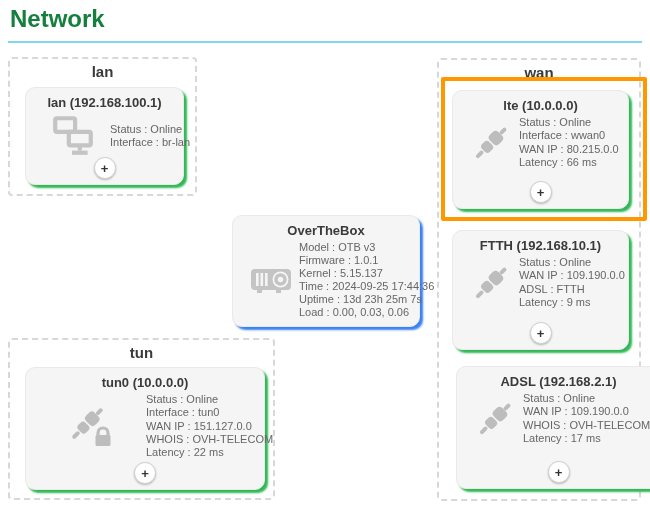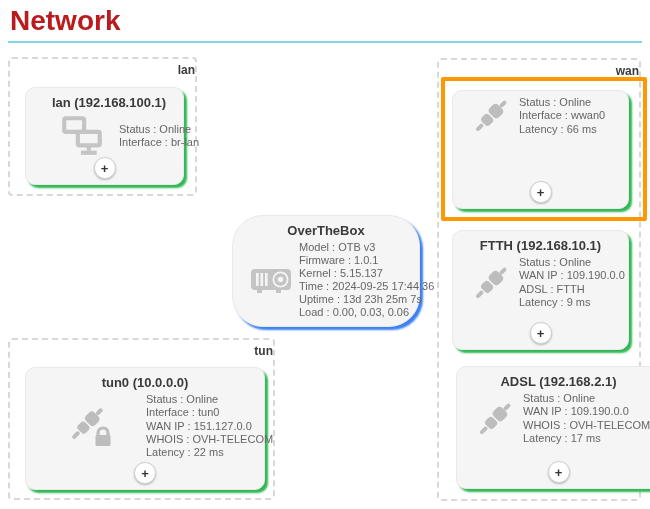--- a/index.html
+++ b/index.html
@@ -1,47 +1,47 @@
 <!DOCTYPE html>
 <html><head>
 <meta charset="utf-8">
 <style>
   html,body{margin:0;padding:0;background:#fff;}
   .stage{position:relative;width:650px;height:509px;background:#fff;overflow:hidden;
          font-family:"Liberation Sans","DejaVu Sans",sans-serif;}
-  .page-title{position:absolute;left:10px;top:5px;font-size:28px;font-weight:bold;color:#b91c1c;}
+  .page-title{position:absolute;left:10px;top:5px;font-size:24px;font-weight:bold;color:#15803d;}
   .title-rule{position:absolute;left:8px;top:41px;width:634px;height:2px;background:#7fd8ea;}
 
   .group{position:absolute;border:2px dashed #d8d8d8;border-radius:4px;box-sizing:border-box;}
-  .group-label{text-align:right;padding-top:4px;font-size:12px;font-weight:bold;color:#3a3a3a;}
+  .group-label{text-align:center;padding-top:4px;font-size:15px;font-weight:bold;color:#3a3a3a;}
   #group-lan{left:8px;top:57px;width:189px;height:139px;}
   #group-wan{left:437px;top:58px;width:204px;height:443px;}
   #group-tun{left:8px;top:338px;width:267px;height:162px;}
 
   .card{position:absolute;background:#f5f5f5;border:1px solid #e9e9e9;border-radius:10px;
         box-sizing:border-box;box-shadow:3px 3px 2px rgba(38,180,76,0.95);}
   .card.blue{box-shadow:3px 3px 2px rgba(47,122,240,0.95);}
   .card-title{text-align:center;font-size:13px;font-weight:bold;color:#3a3a3a;padding-top:7px;white-space:nowrap;}
   .card-body{display:flex;align-items:center;padding:3px 6px 0 10px;}
   .icon-box{display:flex;justify-content:center;align-items:center;flex:0 0 auto;}
   .details{font-size:11px;color:#666;line-height:13.3px;white-space:nowrap;}
   .add-btn{position:absolute;bottom:5px;left:50%;transform:translateX(-50%);
            width:22px;height:22px;border-radius:50%;background:#fff;border:1px solid #d2d2d2;
            box-shadow:0 1px 2px rgba(0,0,0,0.25);font-size:13px;font-weight:bold;color:#333;
            display:flex;align-items:center;justify-content:center;cursor:pointer;padding:0;line-height:1;}
 
-  #card-lan{left:15px;top:28px;width:159px;height:98px;padding-left:9px;}
+  #card-lan{left:15px;top:28px;width:159px;height:98px;}
   #card-lan .icon-box{width:74px;}
   #card-lte{left:13px;top:30px;width:177px;height:119px;}
   #card-ftth{left:13px;top:170px;width:177px;height:120px;}
   #card-adsl{left:17px;top:306px;width:205px;height:123px;}
   #group-wan .icon-box{width:56px;}
   #card-tun0{left:15px;top:27px;width:240px;height:123px;}
   #card-tun0 .icon-box{width:110px;}
-  #card-otb{position:absolute;left:232px;top:215px;width:188px;height:112px;border-radius:31px;}
+  #card-otb{position:absolute;left:232px;top:215px;width:188px;height:112px;}
   #card-otb .icon-box{width:56px;}
   #card-otb .details{line-height:13px;}
 
   .lte-highlight{position:absolute;left:2px;top:17px;width:206px;height:144px;
                  border:4px solid #ff9800;border-radius:2px;box-sizing:border-box;
                  pointer-events:none;z-index:3;}
   svg{display:block;}
 </style>
 </head>
 <body>
@@ -70,34 +70,36 @@
       </div>
       <button class="add-btn">+</button>
     </div>
   </div>
 
   <div class="group" id="group-wan">
     <div class="group-label">wan</div>
     <div class="lte-highlight"></div>
 
     <div class="card" id="card-lte">
+      <div class="card-title">lte (10.0.0.0)</div>
       <div class="card-body">
         <div class="icon-box">
           <svg width="44" height="44" viewBox="0 0 44 44">
             <g transform="rotate(45 22 22)" fill="#bdbdbd">
               <rect x="20" y="1" width="4" height="8" rx="2"></rect>
               <rect x="15.5" y="9" width="13" height="12" rx="4"></rect>
               <rect x="16.5" y="22.5" width="11" height="10" rx="3.5"></rect>
               <rect x="20" y="33.5" width="4" height="9" rx="2"></rect>
             </g>
           </svg>
         </div>
         <div class="details">
           <div>Status : Online</div>
           <div>Interface : wwan0</div>
+          <div>WAN IP : 80.215.0.0</div>
           <div>Latency : 66 ms</div>
         </div>
       </div>
       <button class="add-btn">+</button>
     </div>
 
     <div class="card" id="card-ftth">
       <div class="card-title">FTTH (192.168.10.1)</div>
       <div class="card-body">
         <div class="icon-box">

